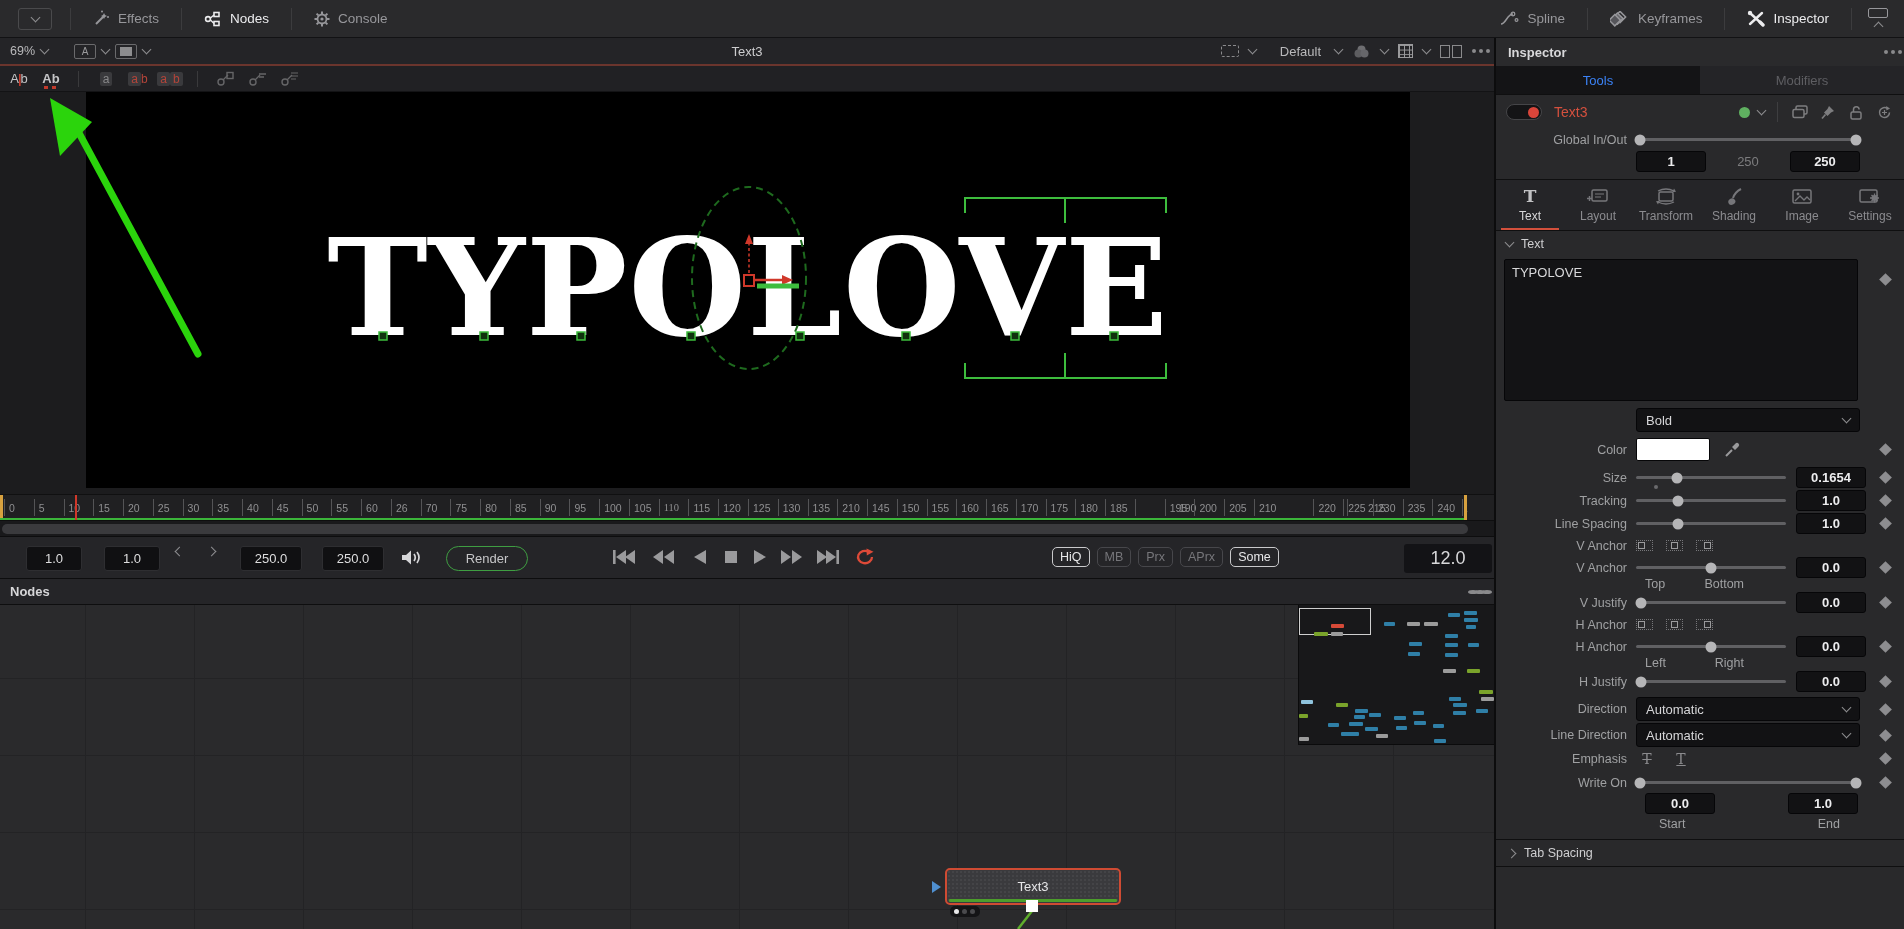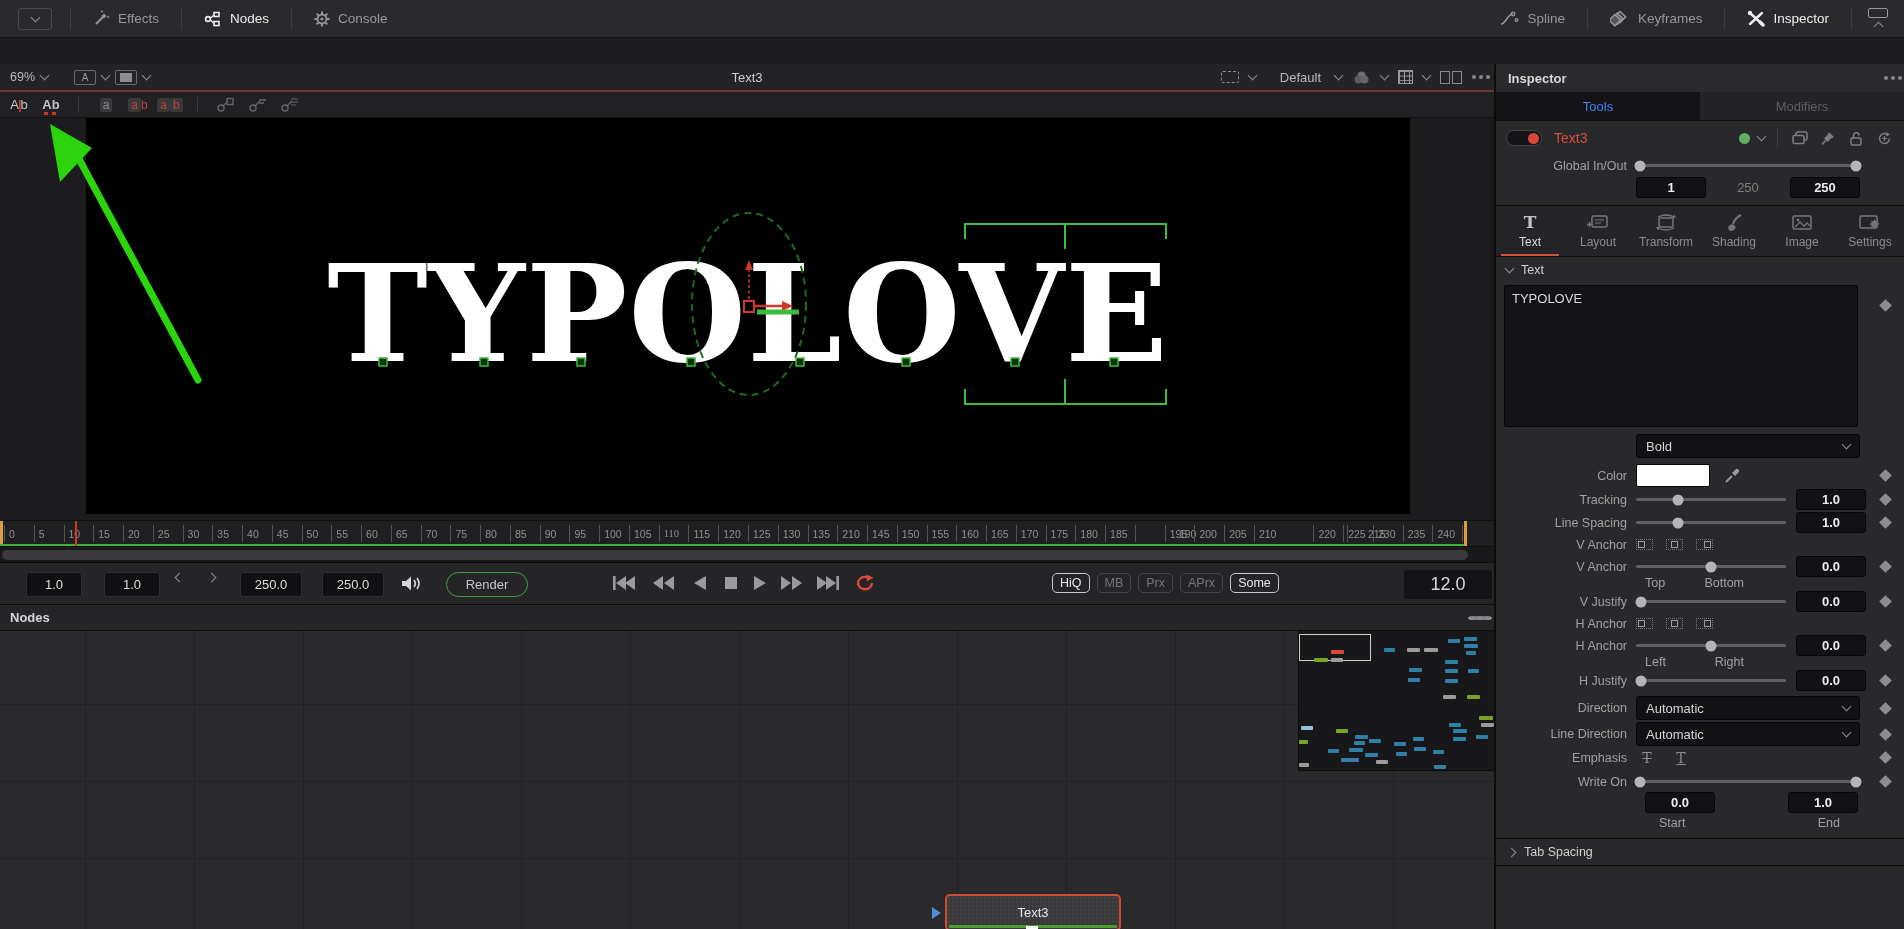--- a/index.html
+++ b/index.html
@@ -1,18 +1,18 @@
 <!DOCTYPE html>
 <html><head>
 <meta charset="utf-8">
 <style>
   * { box-sizing: border-box; margin: 0; padding: 0; }
   html,body { width:1904px; height:929px; overflow:hidden; background:#1c1c1e;
     font-family:"Liberation Sans", sans-serif; -webkit-font-smoothing:antialiased; }
-  .app { width:1904px; height:929px; display:flex; flex-direction:column;gap:26px; }
+  .app { width:1904px; height:929px; display:flex; flex-direction:column; }
 
   
   .topbar { height:38px; background:#2a2a2c; border-bottom:1px solid #121214;
     display:flex; align-items:center; justify-content:space-between; flex:none; }
   .tb-group { display:flex; align-items:center; height:100%; }
   .tb-btn { display:flex; align-items:center; gap:8px; padding:0 22px; height:100%;
     color:#97979b; font-size:13.5px; cursor:default; }
   .tb-btn.active { color:#ececee; }
   .tb-sep { width:1px; height:22px; background:#3c3c3e; }
   .sq-btn { width:34px; height:22px; border:1px solid #4a4a4c; border-radius:3px;
@@ -445,21 +445,21 @@
             <div class="tick" style="left: 301.6px;">
               <span>50</span>
             </div>
             <div class="tick" style="left: 331.36px;">
               <span>55</span>
             </div>
             <div class="tick" style="left: 361.12px;">
               <span>60</span>
             </div>
             <div class="tick" style="left: 390.88px;">
-              <span>65</span>
+              <span>26</span>
             </div>
             <div class="tick" style="left: 420.64px;">
               <span>70</span>
             </div>
             <div class="tick" style="left: 450.4px;">
               <span>75</span>
             </div>
             <div class="tick" style="left: 480.16px;">
               <span>80</span>
             </div>
@@ -872,20 +872,33 @@
                 <path d="M2 14 L8 8" stroke="#9a9a9c" stroke-width="2"></path>
                 <path d="M8 5 l3 3 3.5-3.5 a2.1 2.1 0 0 0 -3 -3z" fill="#9a9a9c"></path>
               </svg>
             </span>
         </div>
         <span class="ikey">
             <span class="kf"></span>
           </span>
       </div>
 
+      <div class="irow" style="margin-top:4px">
+        <span class="ilabel">Size</span>
+        <div class="ictrl">
+          <div class="sl-t">
+              <span class="sl-h" style="left:27%"></span>
+              <span class="sl-dot" style="left:12%"></span>
+            </div>
+          <span class="vbox">0.1654</span>
+        </div>
+        <span class="ikey">
+            <span class="kf"></span>
+          </span>
+      </div>
 
       <div class="irow">
         <span class="ilabel">Tracking</span>
         <div class="ictrl">
           <div class="sl-t">
               <span class="sl-h" style="left:28%"></span>
             </div>
           <span class="vbox">1.0</span>
         </div>
         <span class="ikey">

